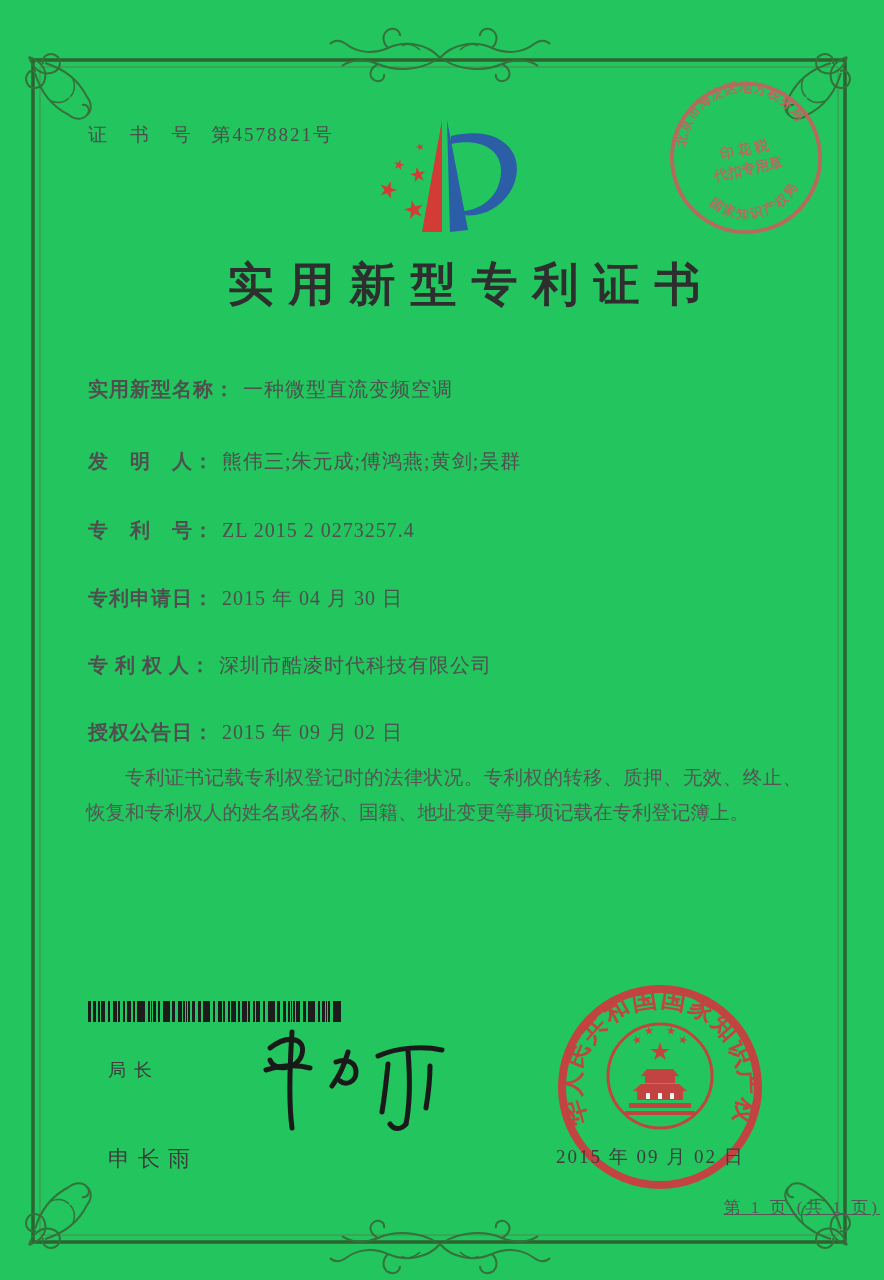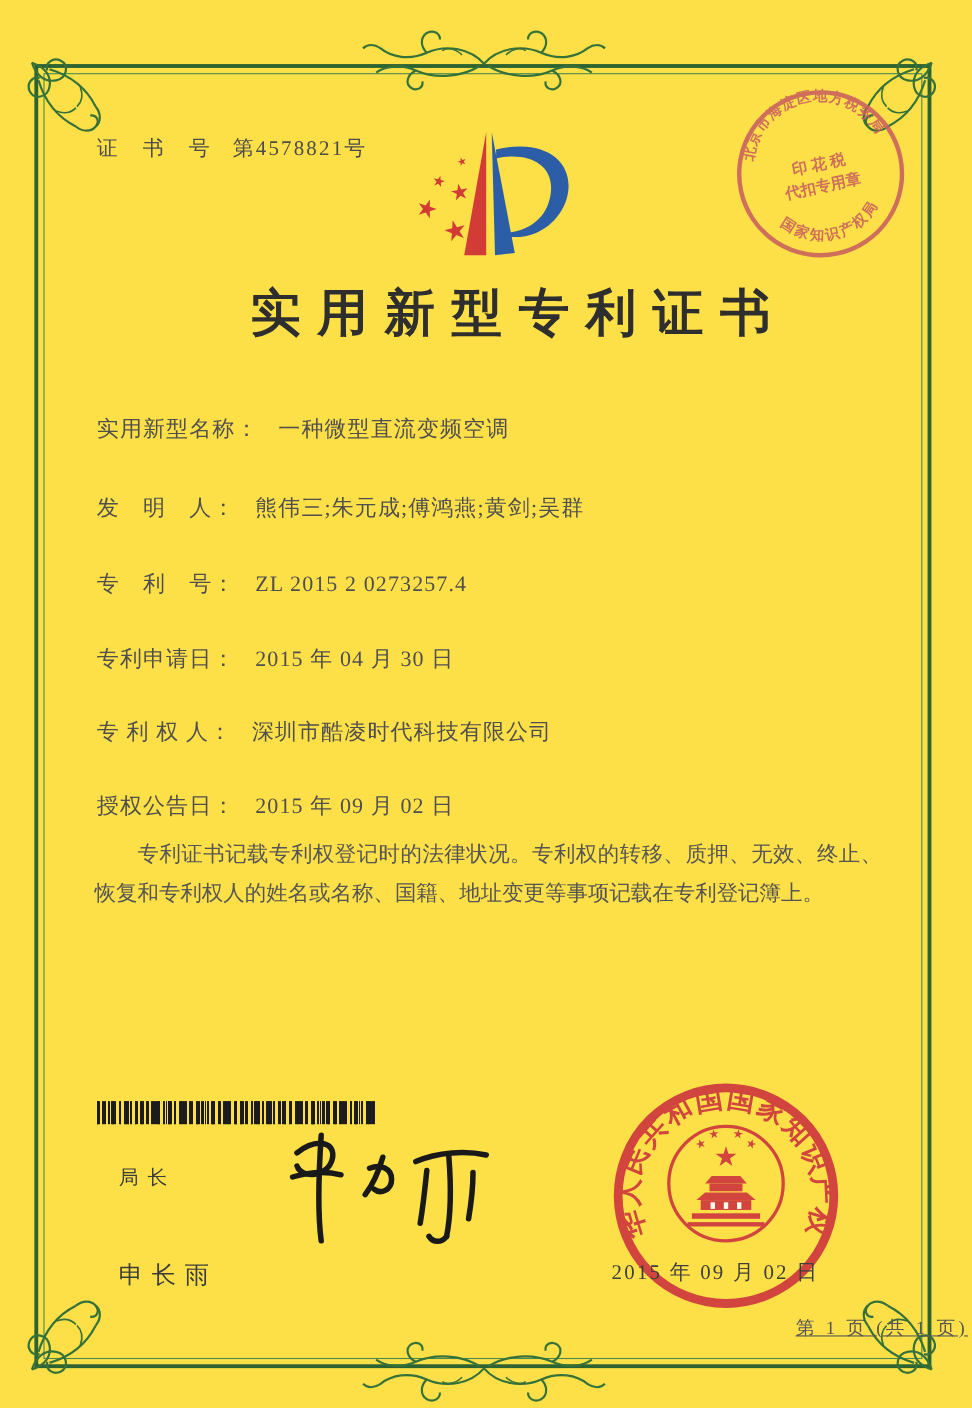--- a/index.html
+++ b/index.html
@@ -1,33 +1,33 @@
 <!DOCTYPE html>
 <html><head>
 <meta charset="utf-8">
 <style>
   html,body{margin:0;padding:0;background:#e8e8e6;}
   .page{
     position:relative;width:884px;height:1280px;margin:0 auto;
-    background:#fde047;overflow:hidden;
+    background:#22c55e;overflow:hidden;
     font-family:"Liberation Serif","DejaVu Serif",serif;
   }
   .frame-svg{position:absolute;left:0;top:0;width:884px;height:1280px;pointer-events:none;}
   .cert-no{position:absolute;left:88px;top:122px;font-size:19px;color:#4c4c4c;}
   .cert-no .lbl{letter-spacing:9px;margin-right:12px;}
   .cert-no .num{letter-spacing:2px;}
   .logo-svg{position:absolute;left:350px;top:112px;}
   .seal-top-svg{position:absolute;left:658px;top:70px;opacity:.88;transform:rotate(-12deg);}
   .doc-title{
     position:absolute;left:0;right:0;top:254px;text-align:center;
     font-size:46px;font-weight:700;letter-spacing:15px;color:#2e2e2e;text-indent:15px;padding-left:44px;
   }
   .fields{position:absolute;left:88px;top:376px;width:700px;font-size:20px;color:#4f4f4f;}
   .field-row{position:absolute;left:0;white-space:nowrap;letter-spacing:1px;}
-  .field-row .f-label{margin-right:18px;}
+  .field-row .f-label{margin-right:8px;font-weight:bold;}
   .f0{top:0;}.f1{top:72px;}.f2{top:141px;}.f3{top:209px;}.f4{top:276px;}.f5{top:343px;}
   .paragraphs{
     position:absolute;left:86px;top:760px;width:716px;
     font-size:19.5px;line-height:35px;color:#555;text-align:justify;
   }
   .paragraphs p{margin:0 0 2px 0;text-indent:2em;}
   .barcode{
     position:absolute;left:88px;top:1001px;width:253px;height:21px;
     background:
       repeating-linear-gradient(90deg,#1c1c1c 0 2px,transparent 2px 5px),

